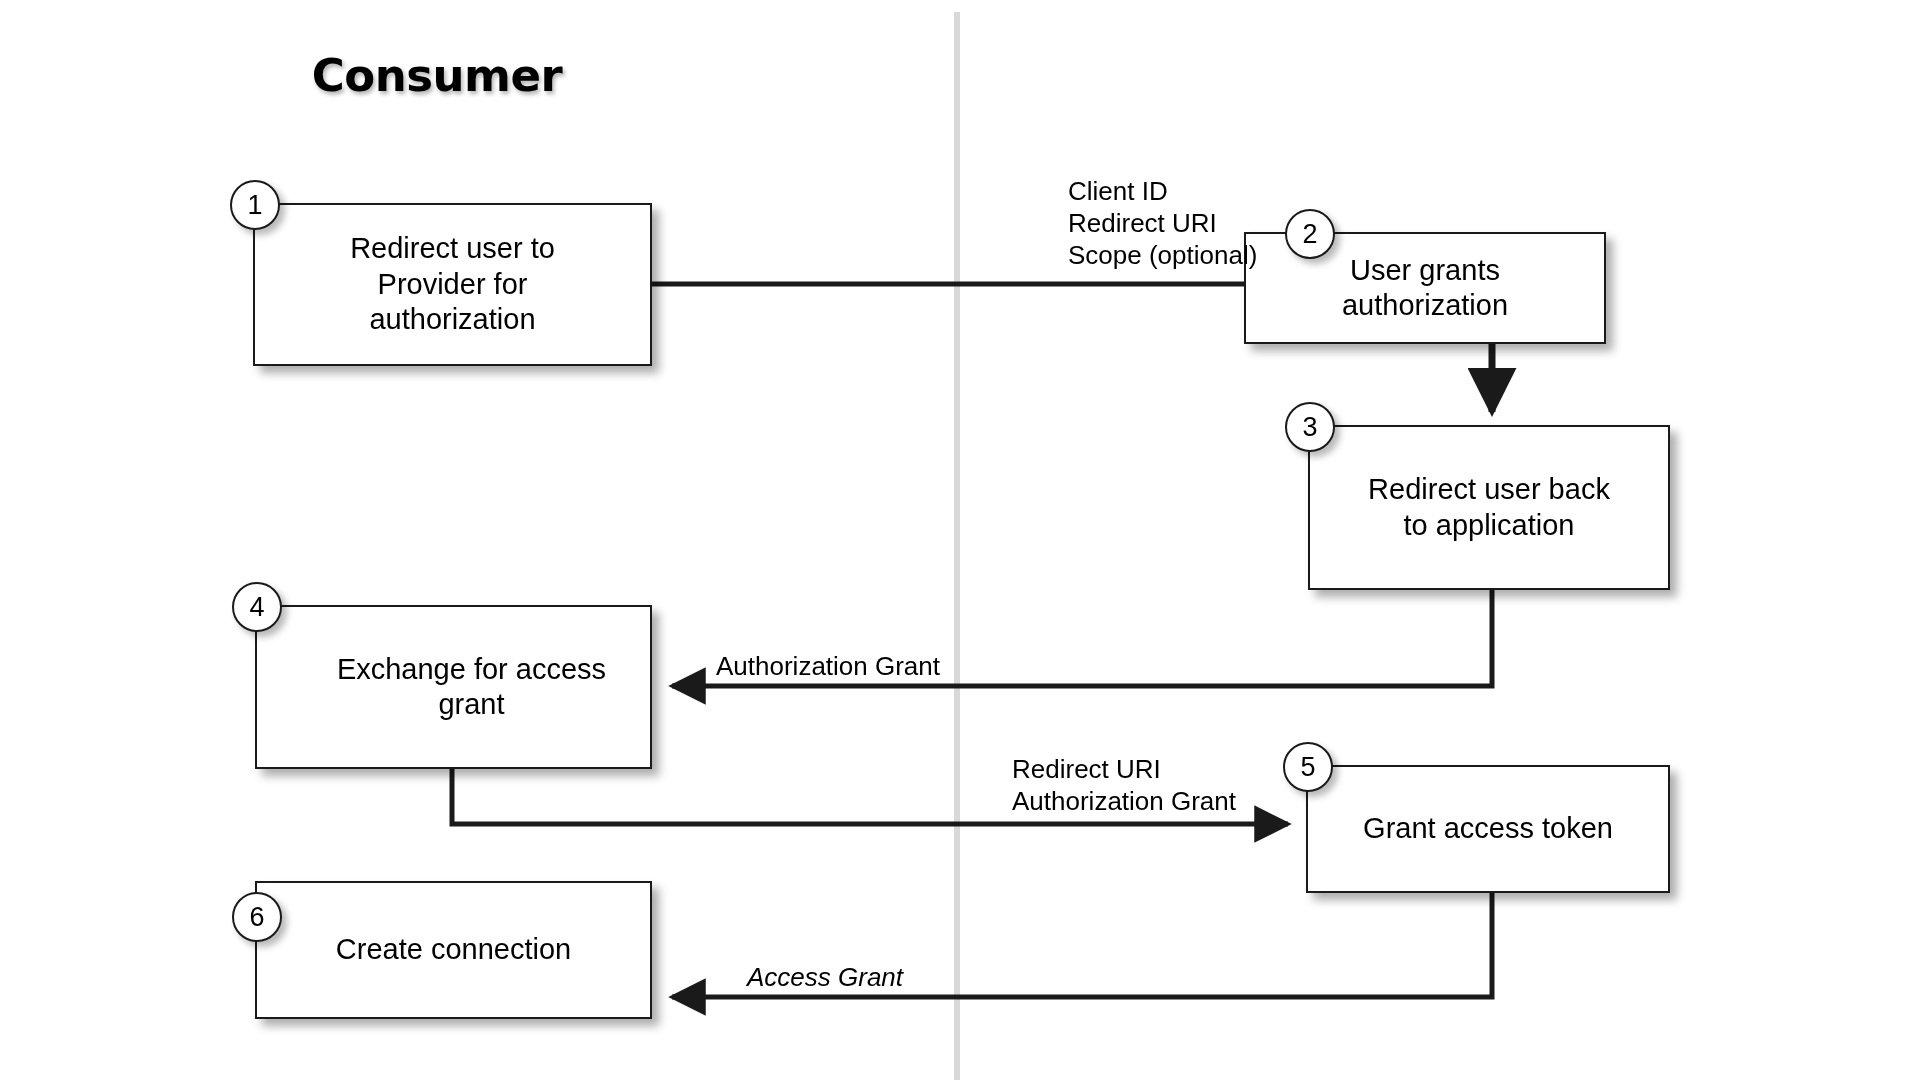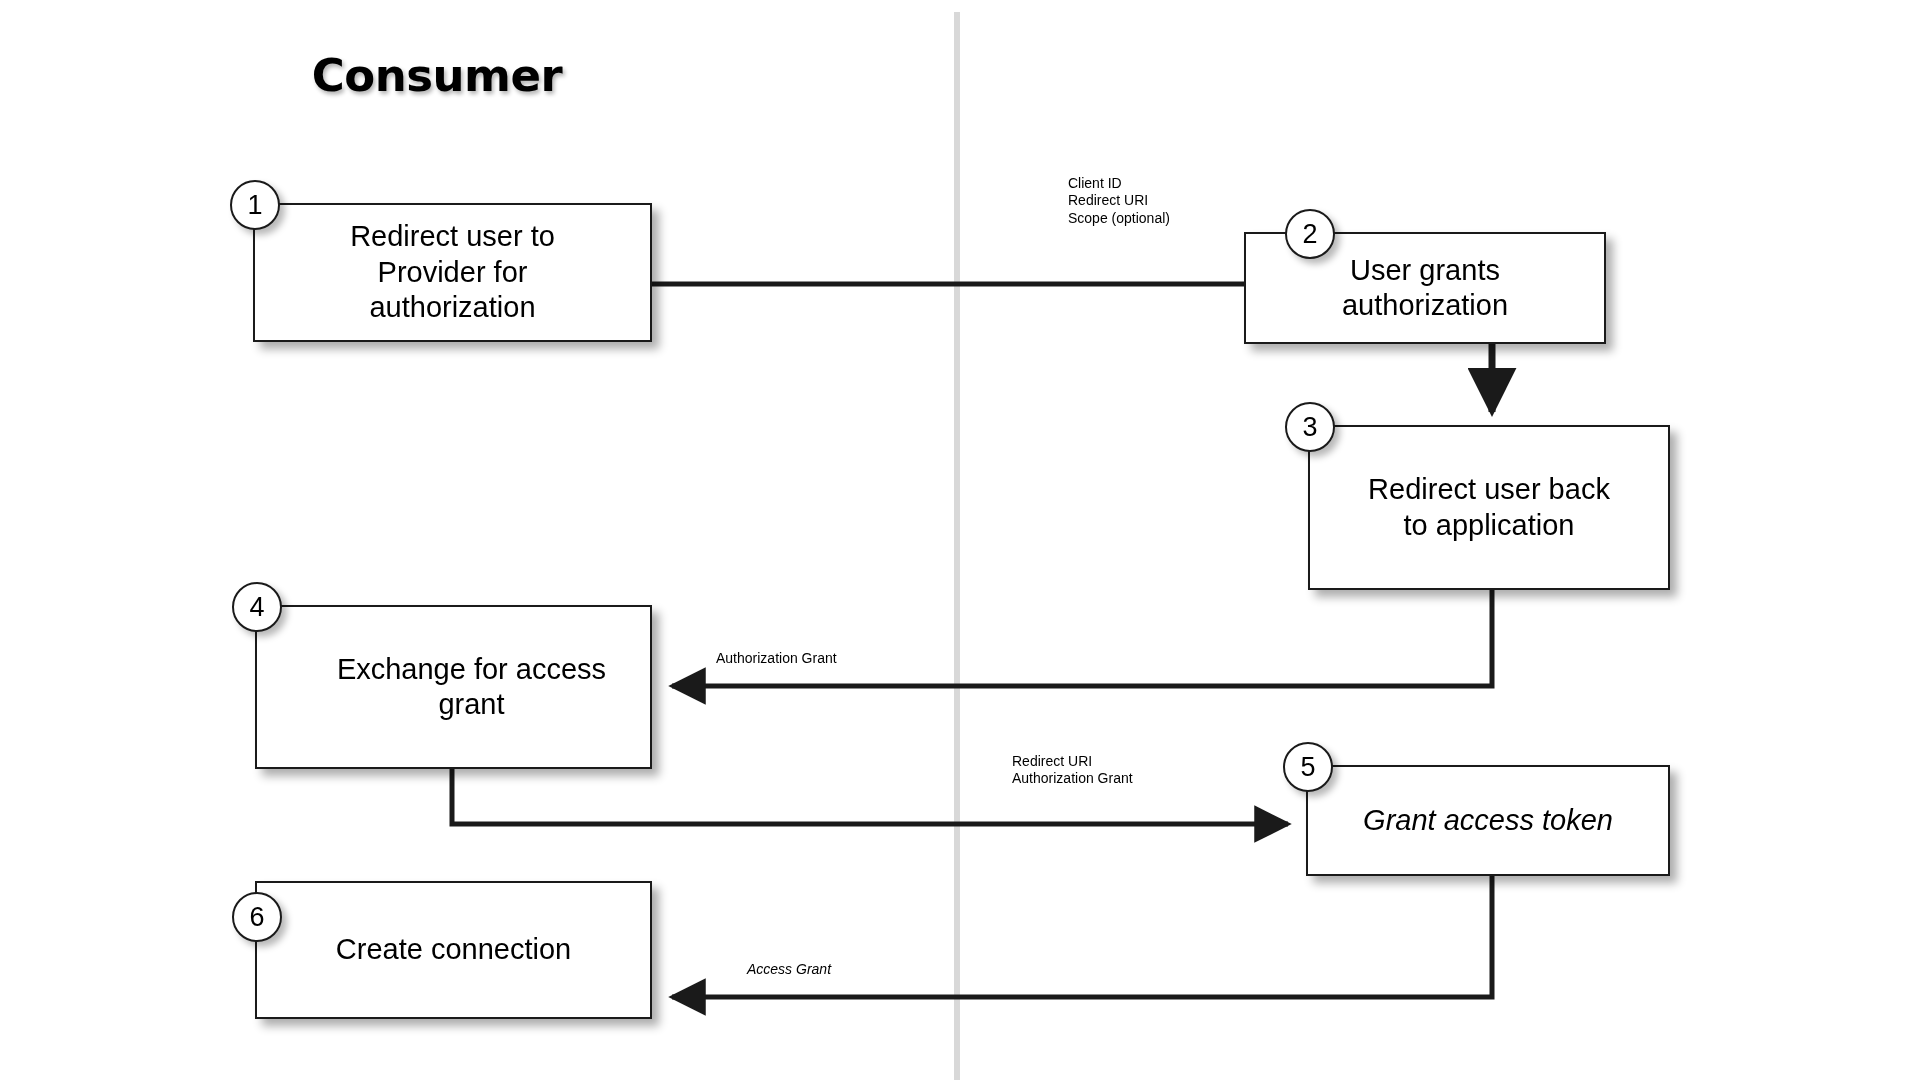--- a/index.html
+++ b/index.html
@@ -71,21 +71,21 @@
     align-items: center;
     justify-content: center;
     font-family: "Liberation Sans", sans-serif;
     font-size: 27px;
     color: #000000;
     z-index: 5;
   }
   .edge-label {
     position: absolute;
     font-family: "Liberation Sans", sans-serif;
-    font-size: 14px;
+    font-size: 26px;
     line-height: 1.24;
     color: #000000;
     white-space: pre-line;
     z-index: 4;
   }
 </style>
 </head>
 <body>
 
 <div id="diagram">
@@ -111,21 +111,21 @@
 
     <path d="M 1492 578 L 1492 674 L 672 674" fill="none" stroke="#1a1a1a" stroke-width="5" marker-end="url(#arrow-left)"></path>
 
     <path d="M 452 757 L 452 812 L 1288 812" fill="none" stroke="#1a1a1a" stroke-width="5" marker-end="url(#arrow-right)"></path>
 
     <path d="M 1492 864 L 1492 985 L 672 985" fill="none" stroke="#1a1a1a" stroke-width="5" marker-end="url(#arrow-left)"></path>
   </svg>
 
   <div class="lane-title" style="left:437px; top:37px;">Consumer</div>
 
-  <div class="node" style="left:253px; top:191px; width:399px; height:139px;justify-content:center;">
+  <div class="node" style="left:253px; top:191px; width:399px; height:163px;justify-content:center;">
     <div class="node-label">Redirect user to
 Provider for
 authorization</div>
   </div>
   <div class="step-badge" style="left:230px; top:168px;">1</div>
 
   <div class="node" style="left:1244px; top:220px; width:362px; height:112px;">
     <div class="node-label">User grants
 authorization</div>
   </div>
@@ -136,21 +136,21 @@
 to application</div>
   </div>
   <div class="step-badge" style="left:1285px; top:390px;">3</div>
 
   <div class="node" style="left:255px; top:593px; width:397px; height:164px;padding-left:36px;">
     <div class="node-label">Exchange for access
 grant</div>
   </div>
   <div class="step-badge" style="left:232px; top:570px;">4</div>
 
-  <div class="node" style="left:1306px; top:753px; width:364px; height:111px;font-style:italic;">
+  <div class="node" style="left:1306px; top:753px; width:364px; height:128px;">
     <div class="node-label">Grant access token</div>
   </div>
   <div class="step-badge" style="left:1283px; top:730px;">5</div>
 
   <div class="node" style="left:255px; top:869px; width:397px; height:138px;">
     <div class="node-label">Create connection</div>
   </div>
   <div class="step-badge" style="left:232px; top:880px;">6</div>
 
   <div class="edge-label" style="left:1068px; top:163px;">Client ID

